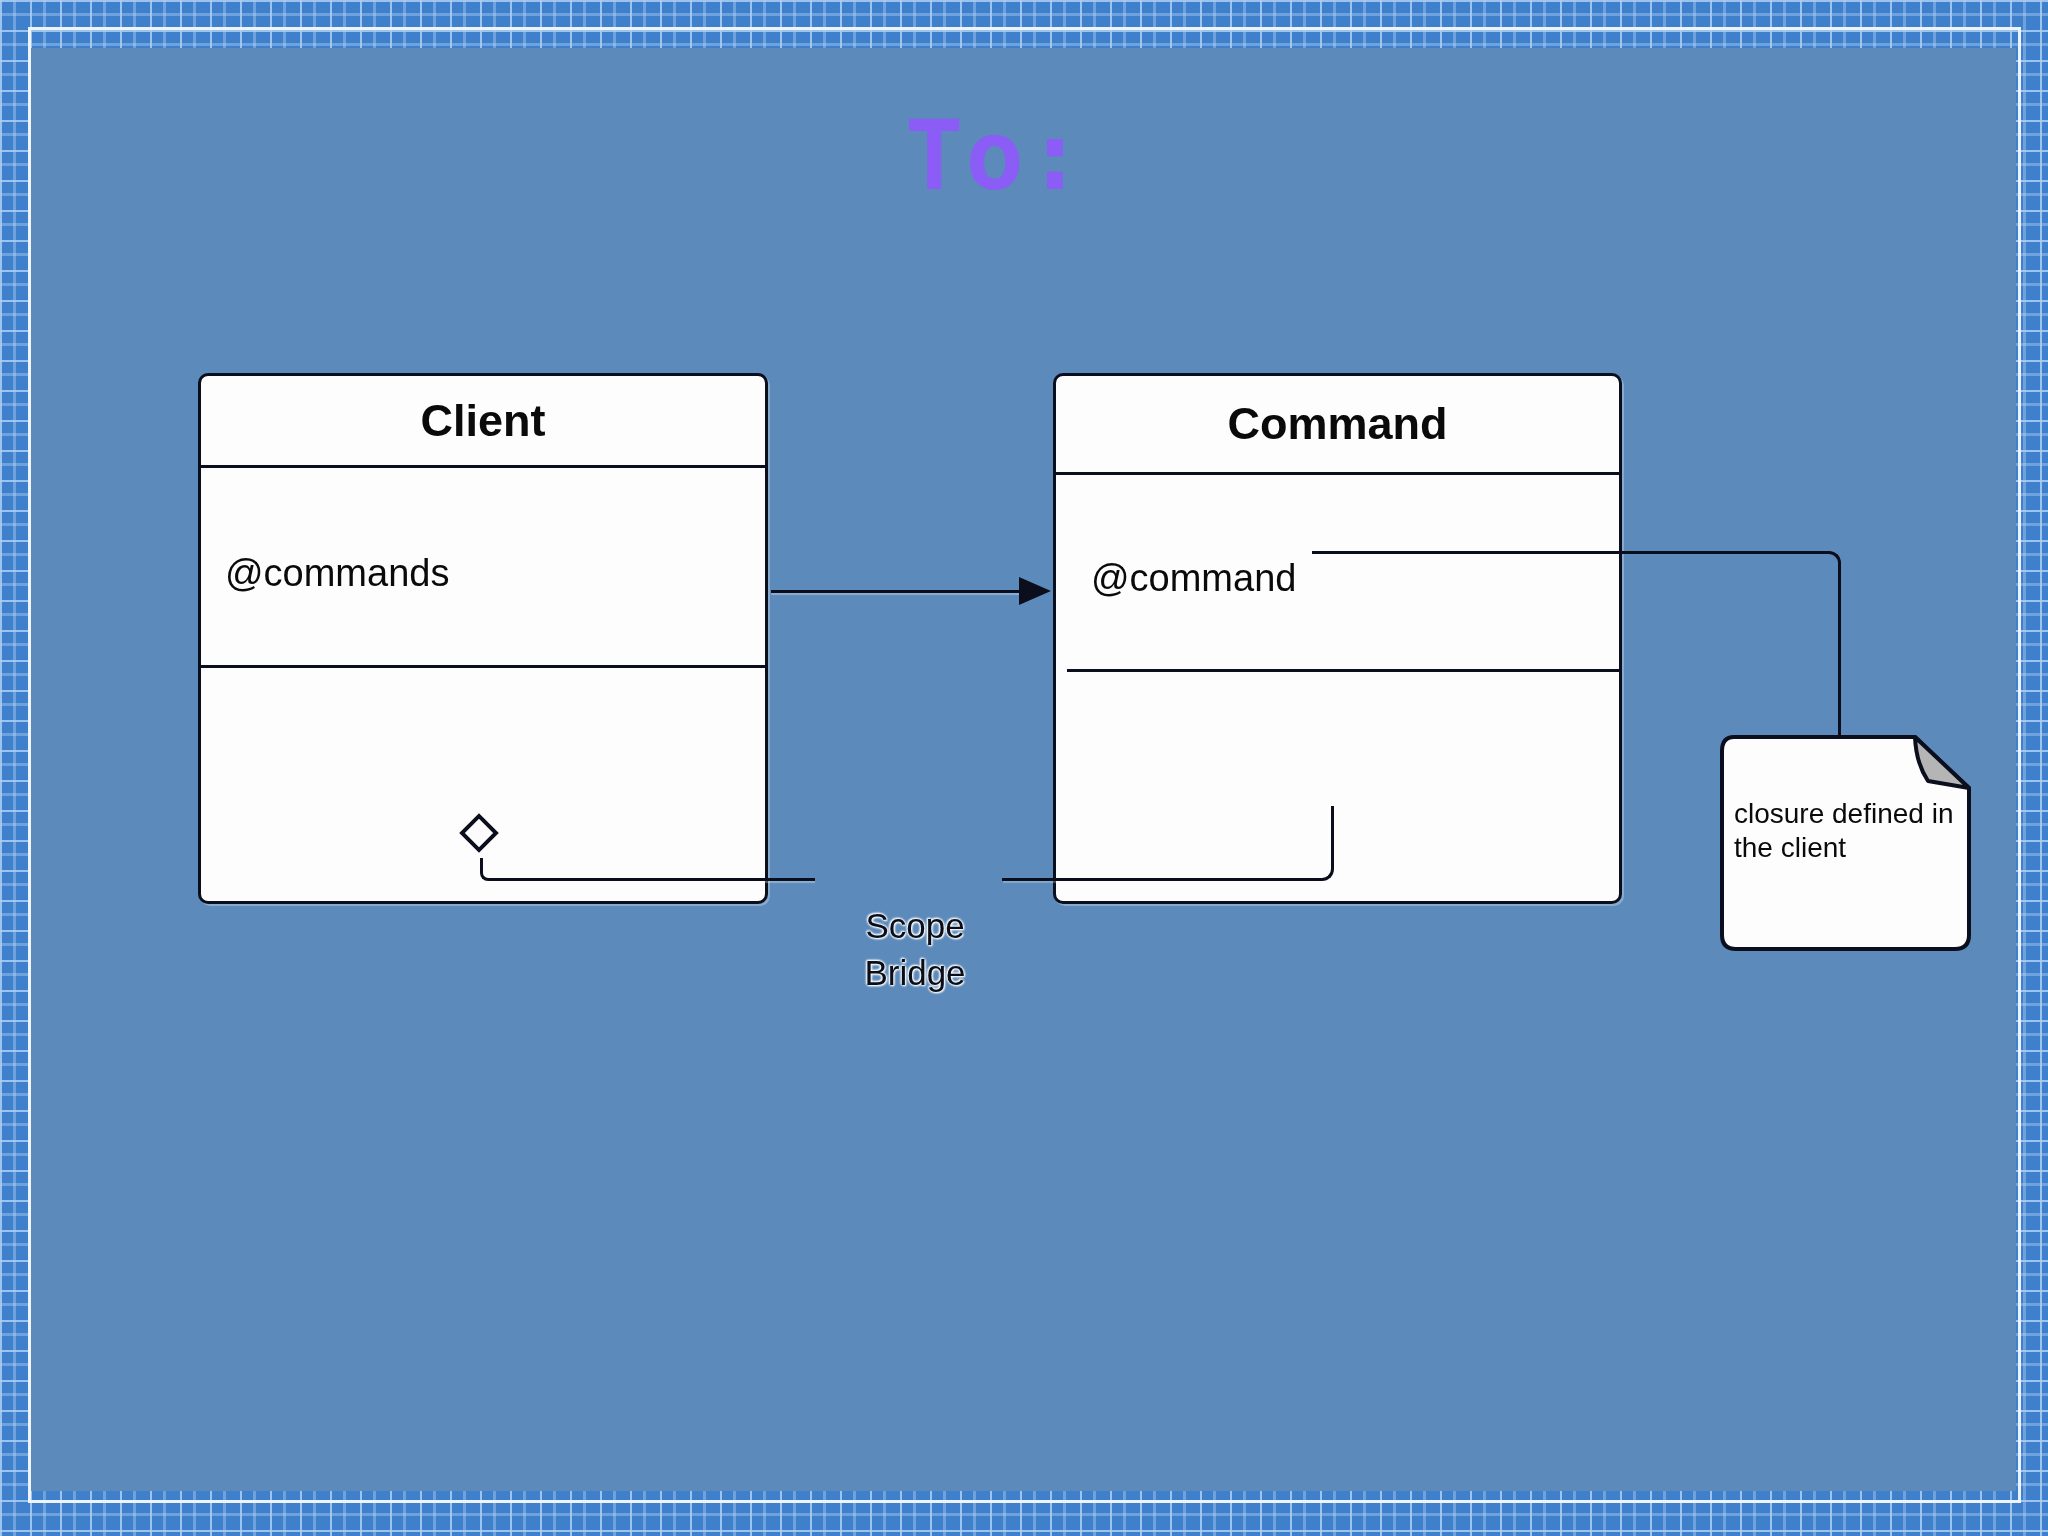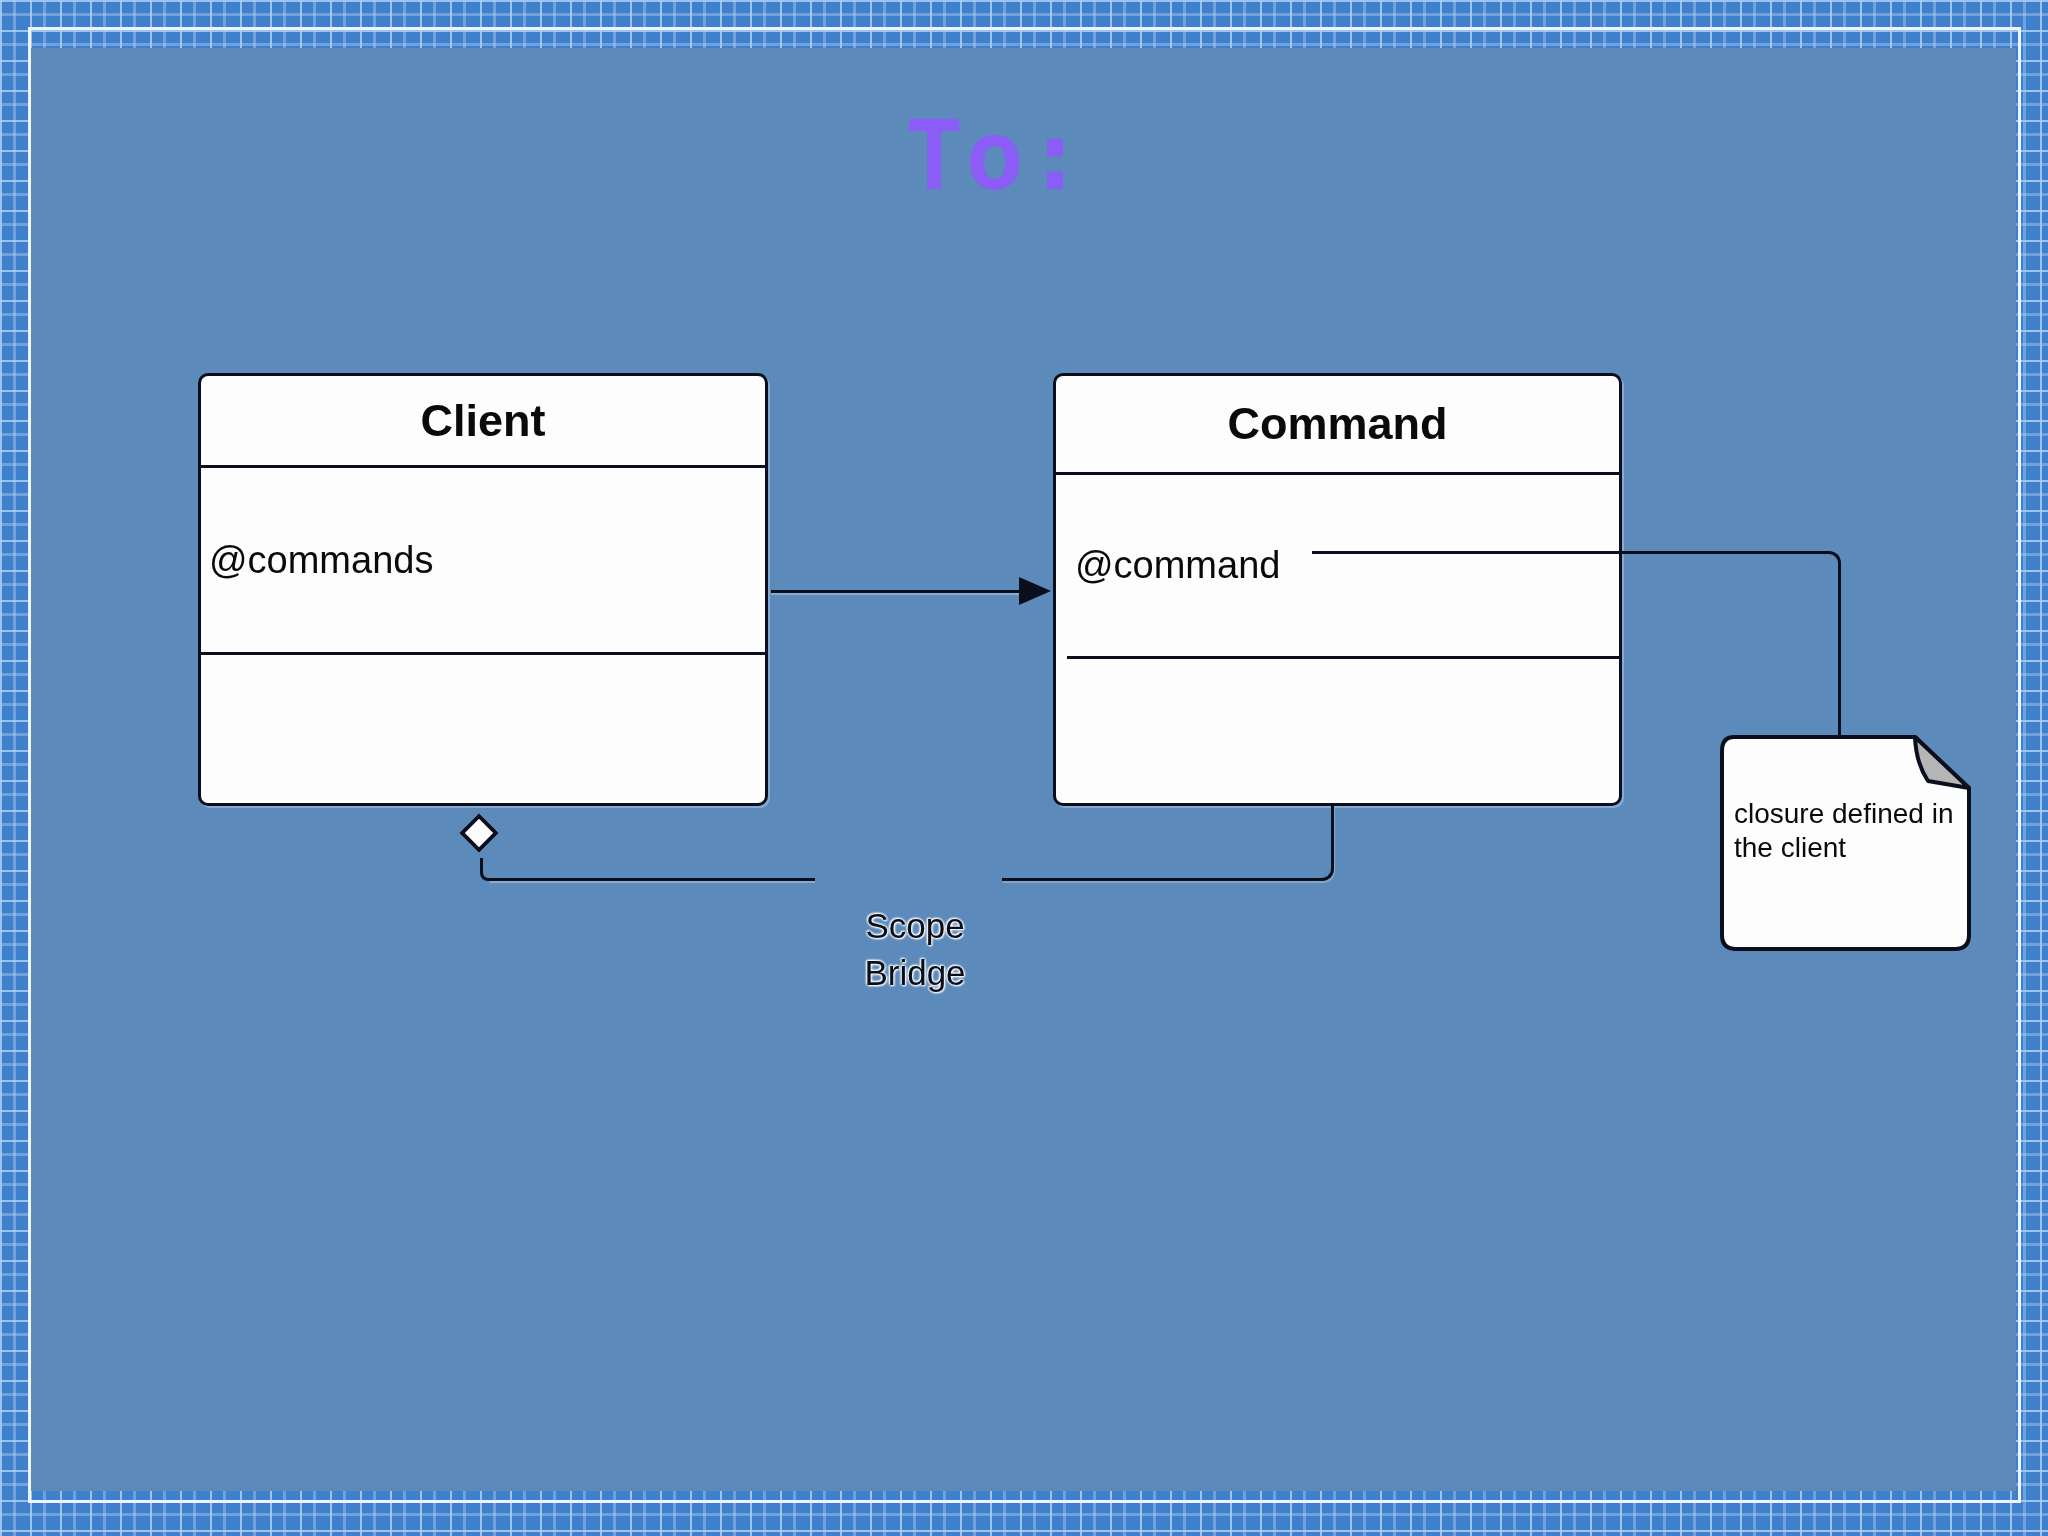--- a/index.html
+++ b/index.html
@@ -31,34 +31,35 @@
 
   .slide-title {
     position:absolute; left:905px; top:103px;
     font-family:"DejaVu Sans Mono", monospace;
     font-weight:bold; font-size:97px; line-height:1.1;
     color:#8b5cf6; letter-spacing:2px;
   }
 
   
   .uml-class {
-    position:absolute; width:570px; height:433px;
+    position:absolute; width:570px; height:531px;
     background:#fdfdfd; border:3px solid #0b0f1d; border-radius:10px;
     display:flex; flex-direction:column;
     box-shadow:2px 2px 0 rgba(255,255,255,0.28);
+    gap:13px;
   }
   .uml-class .row-name {
     border-bottom:3px solid #0b0f1d;
     display:flex; align-items:center; justify-content:center;
     font-weight:bold; font-size:45px; color:#0a0a0a;
   }
   .uml-class .row-attr {
     border-bottom:3px solid #0b0f1d;
     display:flex; align-items:center;
-    padding-left:8px; font-size:38px; color:#0a0a0a;
+    padding-left:24px; font-size:38px; color:#0a0a0a;
   }
   .uml-class .row-ops { flex:1; }
 
   .client-box  { left:198px;  top:373px; }
   .client-box  .row-name { height:92px; }
   .client-box  .row-attr { height:187px; }
 
   .command-box { left:1053px; top:373px; width:569px; }
   .command-box .row-name { height:99px; }
   .command-box .row-attr { height:184px;margin-left:11px; }

